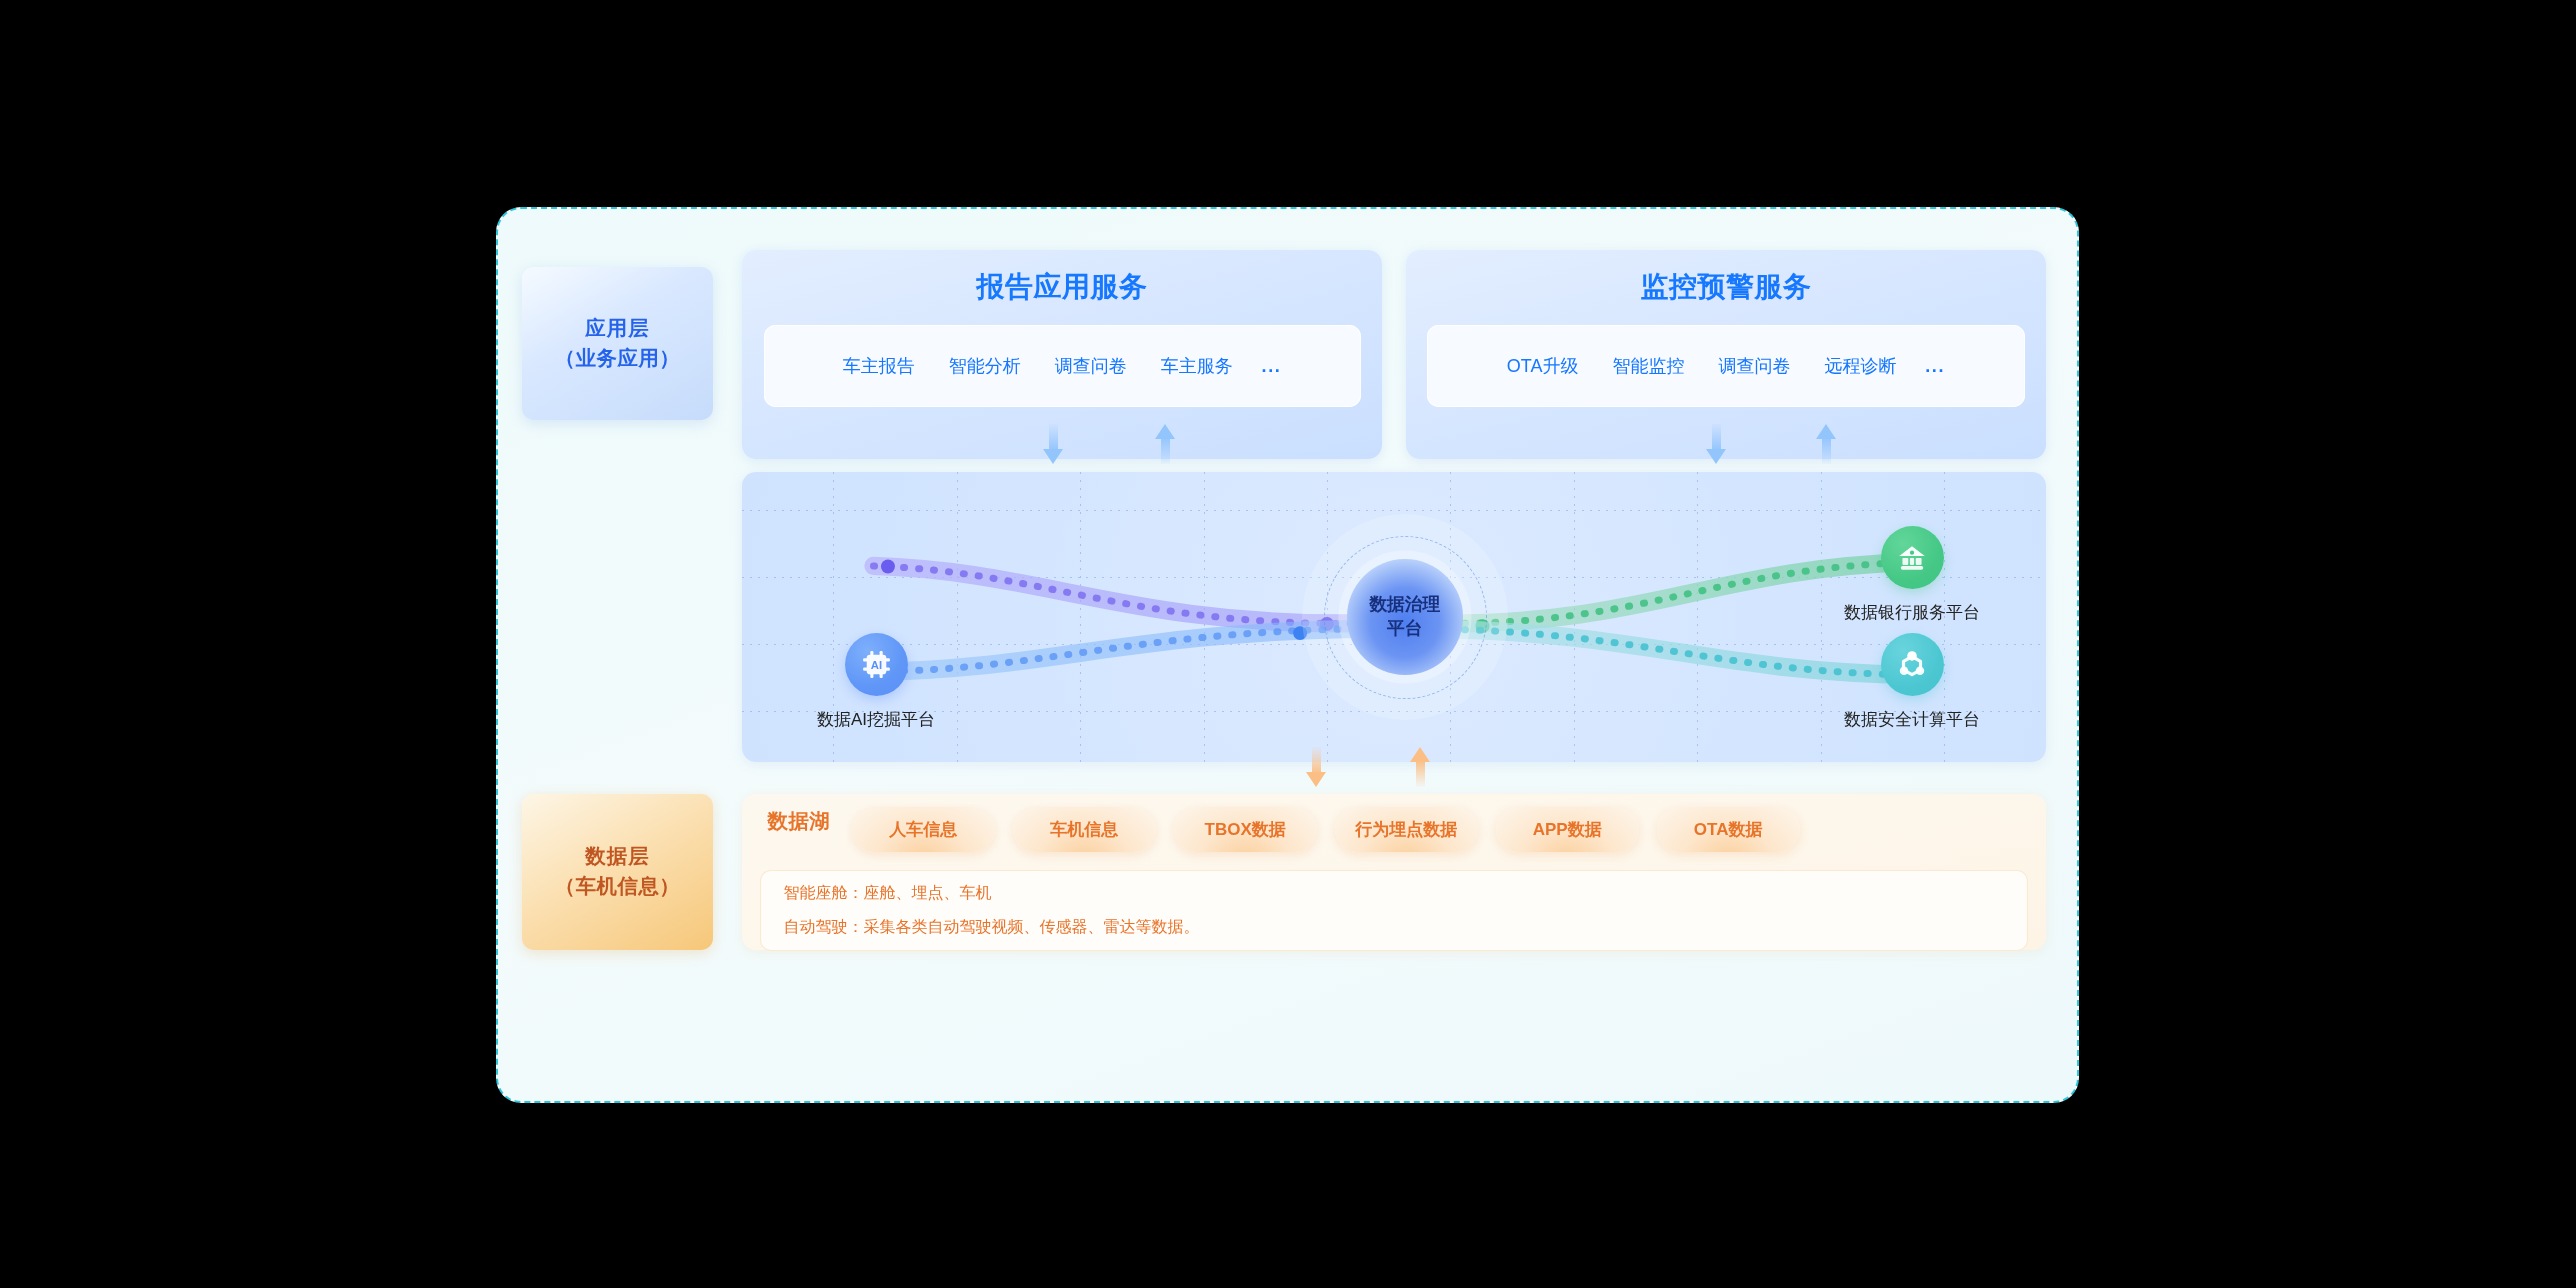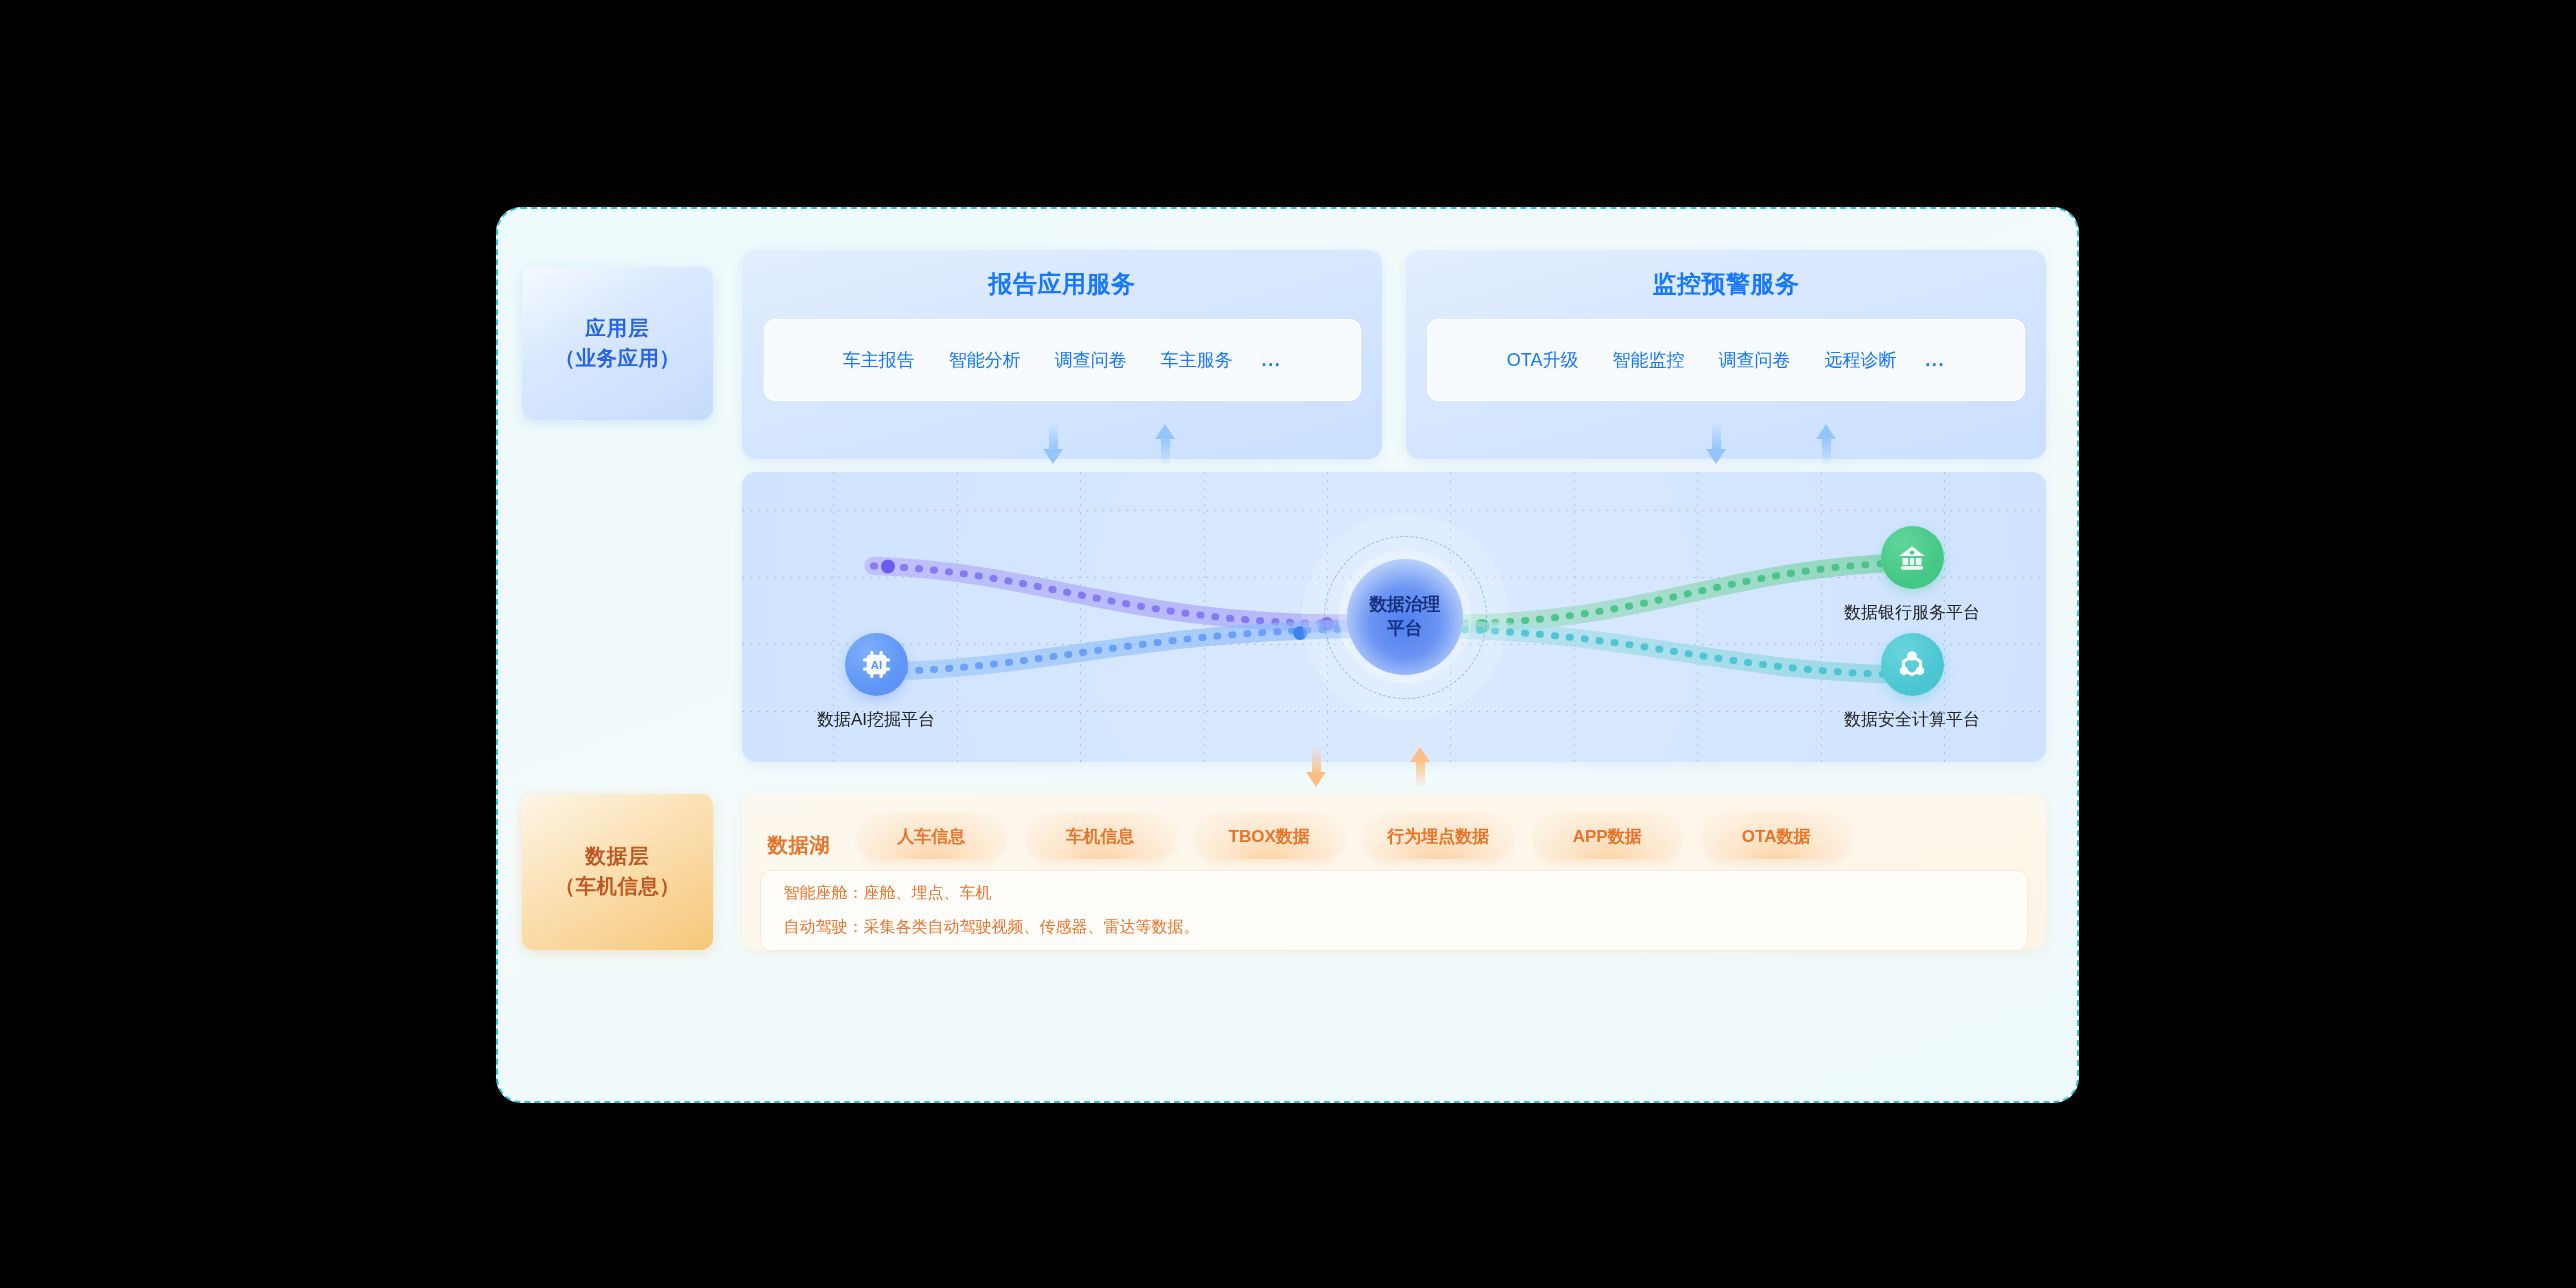--- a/index.html
+++ b/index.html
@@ -33,21 +33,21 @@
 
   
   .app-row{position:absolute;left:244px;top:41px;width:1304px;height:209px;
     display:flex;gap:23.6px;}
   .app-card{
     flex:1;border-radius:14px;box-sizing:border-box;padding:18px 21.5px 22.5px;
     background:linear-gradient(165deg,#e3eeff 0%,#d4e5ff 55%,#cadfff 100%);
     box-shadow:0 2.1px 11.8px rgba(130,170,230,.18);
     display:flex;flex-direction:column;align-items:center;
   }
-  .app-title{font-size:24px;font-weight:700;color:#1677ff;letter-spacing:0.5px;}
+  .app-title{font-size:28px;font-weight:700;color:#1677ff;letter-spacing:0.5px;}
   .app-items{
     margin-top:19.3px;width:100%;height:82px;border-radius:11.8px;
     background:#f7faff;
     display:flex;align-items:center;justify-content:center;gap:0;
     box-shadow:inset 0 0 0 1.1px rgba(255,255,255,.9);
   }
   .app-item{font-size:18px;color:#1677ff;padding:0 17px;white-space:nowrap;}
   .app-item.dots{letter-spacing:1.6px;font-weight:700;padding-left:11.8px;}
 
   
@@ -96,21 +96,21 @@
     box-shadow:0 0 0 8.6px rgba(255,255,255,.28);}
   .hub .core span{font-size:17.7px;color:#17307e;font-weight:600;line-height:1.35;}
 
   
   .data-panel{
     position:absolute;left:244px;top:585px;width:1304px;height:156px;
     border-radius:14px;box-sizing:border-box;padding:13px 18px;
     background:linear-gradient(170deg,#fdf8ef 0%,#fdf6ea 60%,#fdf4e6 100%);
     box-shadow:0 2.1px 11.8px rgba(230,190,130,.16);
   }
-  .lake-row{display:flex;align-items:flex-end;gap:8px;height:52px;padding-left:7.5px;}
+  .lake-row{display:flex;align-items:flex-start;gap:0;height:52px;padding-left:7.5px;}
   .lake-title{font-size:20.4px;font-weight:700;color:#e8742a;letter-spacing:0.5px;margin-right:21.5px;white-space:nowrap;}
   .chip{
     height:45px;min-width:107px;padding:0 18px;border-radius:22.5px;
     display:flex;align-items:center;justify-content:center;margin-right:18px;
     background:radial-gradient(ellipse at 50% 120%,#fbcf9c 0%,#fde6cb 45%,#fdf6ec 100%);
     box-shadow:0 3.2px 9.7px rgba(240,170,100,.22);
     font-size:17px;color:#e8742a;font-weight:700;white-space:nowrap;
   }
   .desc-box{
     margin-top:10.7px;height:81px;border-radius:10.7px;background:#fffdfa;

